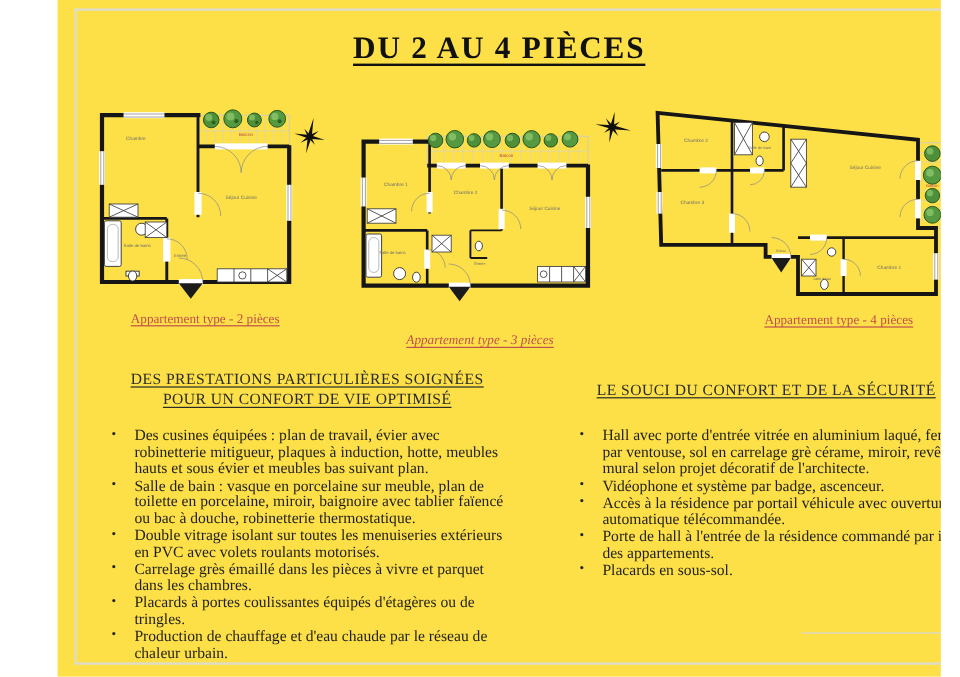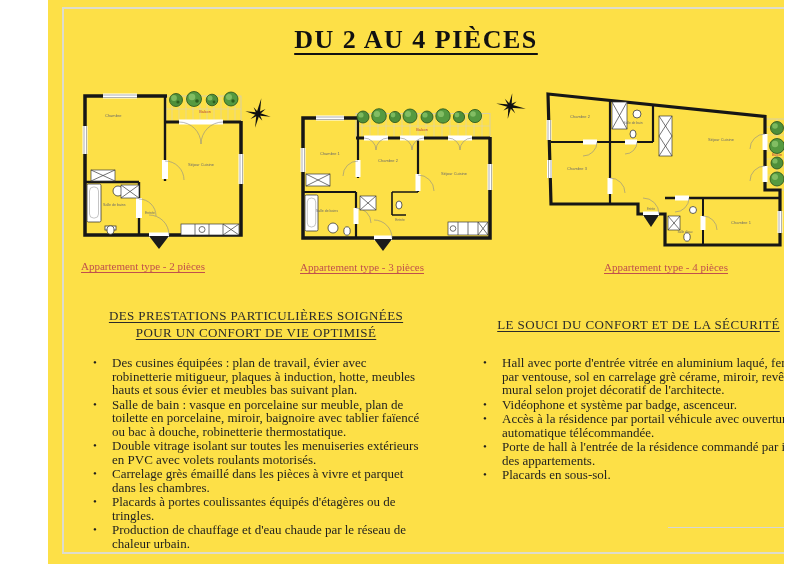--- a/index.html
+++ b/index.html
@@ -3,24 +3,24 @@
 <meta charset="utf-8">
 <style>
   html,body{margin:0;padding:0;background:#ffffff;}
   .sheet{position:relative;width:736px;height:564px;background:#fde047;overflow:hidden;
          font-family:"Liberation Serif","DejaVu Serif",serif;color:#1c1c1c;margin-left:48px;}
   .frame{position:absolute;left:14px;top:7px;width:770px;height:543px;
          border:2px solid #dedccb;pointer-events:none;}
   .title{position:absolute;left:0;right:0;top:25px;text-align:center;
          font-size:26px;font-weight:bold;letter-spacing:1.5px;color:#111;
          text-decoration:underline;text-underline-offset:5px;text-decoration-thickness:2px;}
-  .caption{position:absolute;font-size:11px;color:#c0504d;
+  .caption{position:absolute;font-size:11px;color:#c0504d;text-align:center;
            text-decoration:underline;text-underline-offset:2px;}
   .cap1{left:33px;top:260px;width:180px;}
-  .cap2{left:252px;top:261px;width:200px;}
+  .cap2{left:252px;top:278px;width:200px;font-style:italic;}
   .cap3{left:556px;top:261px;width:190px;}
   .heading{position:absolute;text-align:center;font-size:13px;line-height:17px;
            letter-spacing:.4px;color:#2a2a2a;}
   .heading span{display:block;text-decoration:underline;text-underline-offset:2px;}
   .h-left{left:28px;top:307px;width:360px;text-align:center;}
   .h-right{left:418px;top:316px;width:345px;text-align:center;}
   ul.bullets{position:absolute;margin:0;padding:0;list-style:none;}
   ul.bullets li{position:relative;padding-left:26px;font-size:13px;line-height:13.5px;
                 margin-bottom:1px;color:#1f1f1f;}
   ul.bullets li::before{content:"\2022";position:absolute;left:7px;top:0;font-size:11px;}

